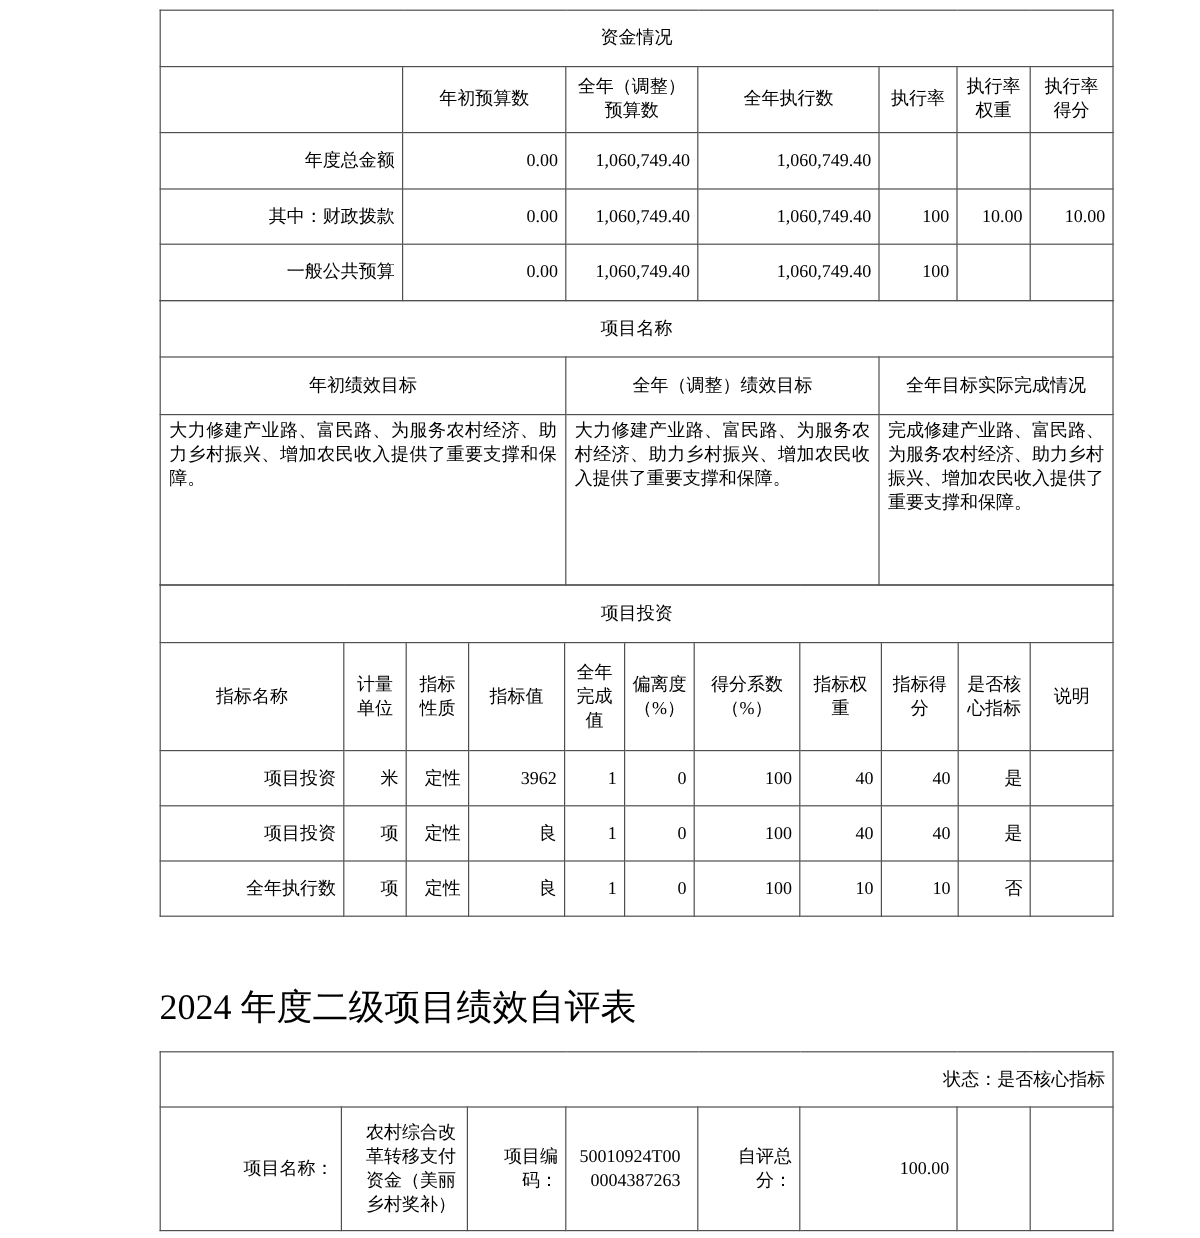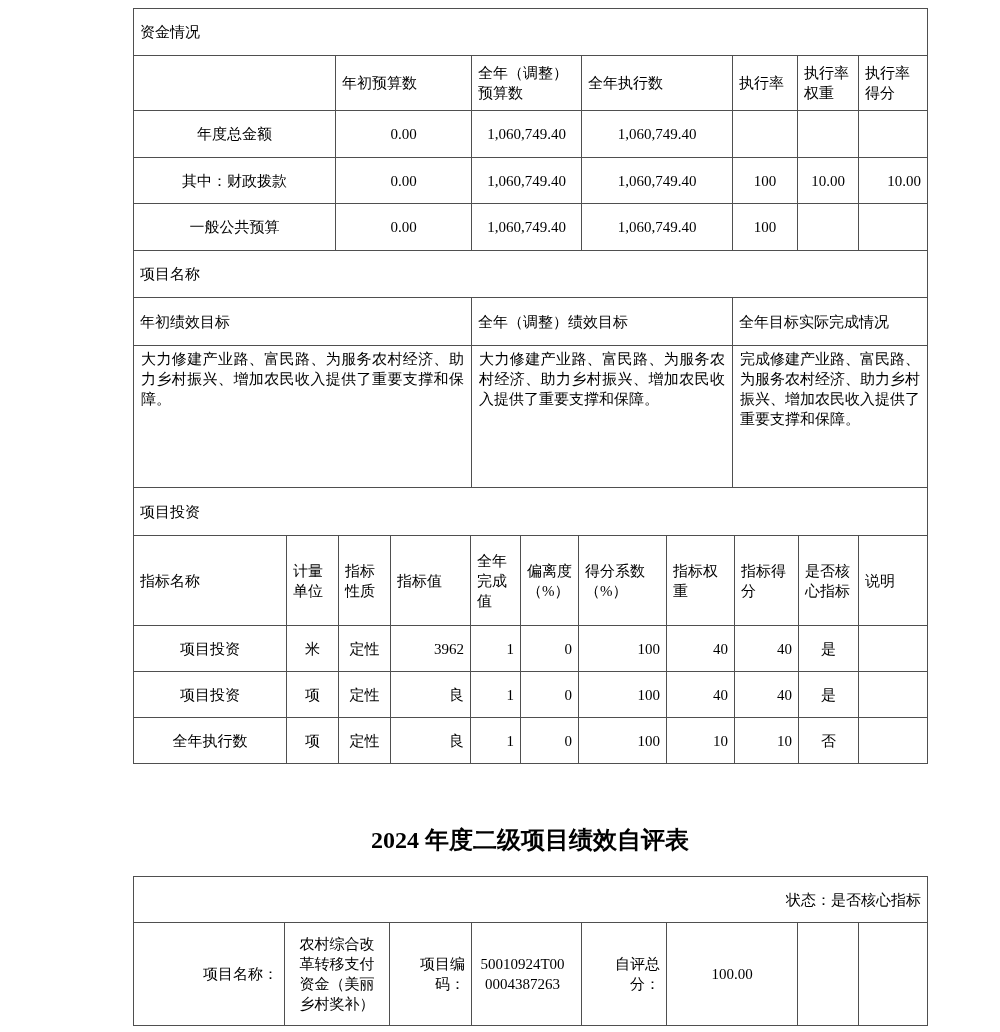--- a/index.html
+++ b/index.html
@@ -24,44 +24,43 @@
   table.tbl + table.tbl { margin-top: -1px; }
   table.tbl td {
     border: 1px solid #4f4f4f;
     font-size: 15px;
     line-height: 20px;
     padding: 2px 6px;
     vertical-align: middle;
     word-wrap: break-word;
     overflow: hidden;
   }
-  .ac { text-align: left; }
-  .al { text-align: center; }
+  .ac { text-align: center; }
+  .al { text-align: right; }
   .ar { text-align: right; }
   .goal-text {
     text-align: justify;
     vertical-align: top !important;
     line-height: 32px;
     padding: 3px 7px !important;
   }
   .name-val { padding: 2px 9px !important; margin-left: 15px; }
   .code-val { word-break: break-all; padding: 2px 14px 2px 6px !important; }
   tr.h47 { height: 47px; }
   tr.h55 { height: 55px; }
   tr.h46 { height: 46px; }
   tr.h48 { height: 48px; }
   tr.h90 { height: 90px; }
   tr.h142 { height: 142px; }
   tr.h103 { height: 103px; }
   .doc-title {
     width: 794px;
     margin: 56px 0 16px 133px;
-    text-align: center;
-    font-size: 24px;
-    font-weight: bold;
+    font-size: 30px;
+    font-weight: normal;
     line-height: 40px;
     white-space: nowrap;
   }
 </style>
 </head>
 <body>
 
 <div class="sheet">
 
   <table class="tbl">

